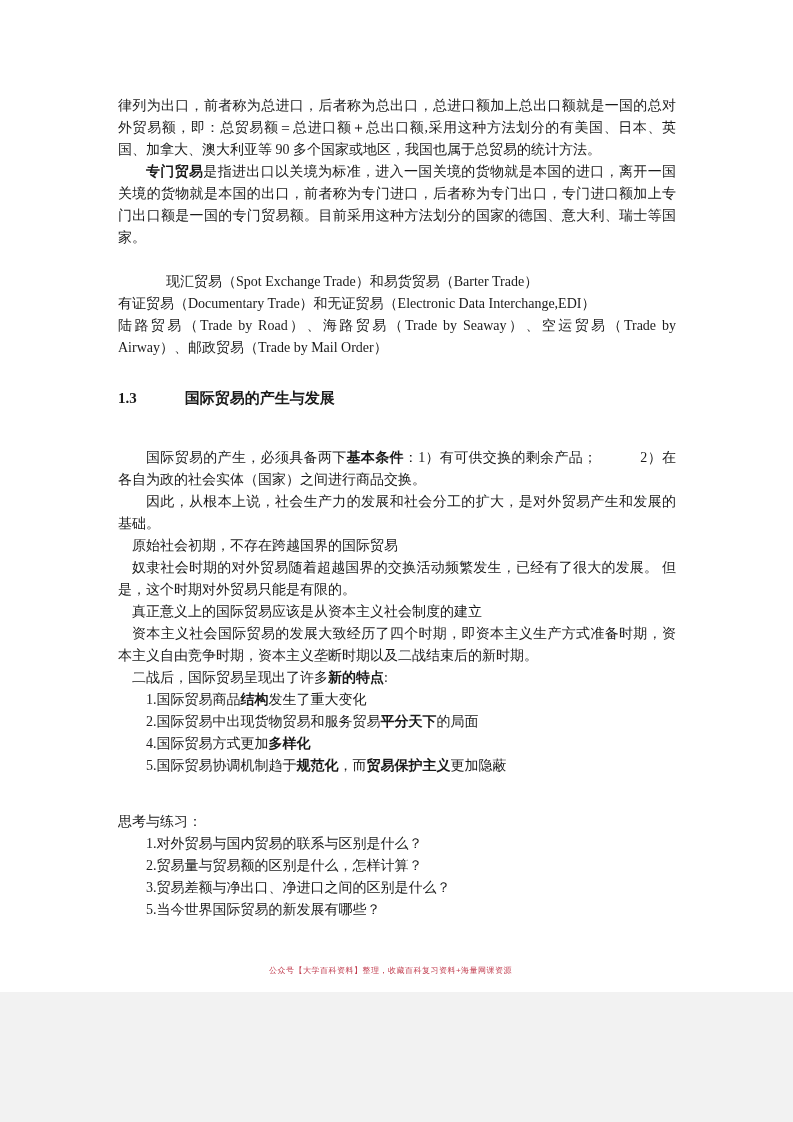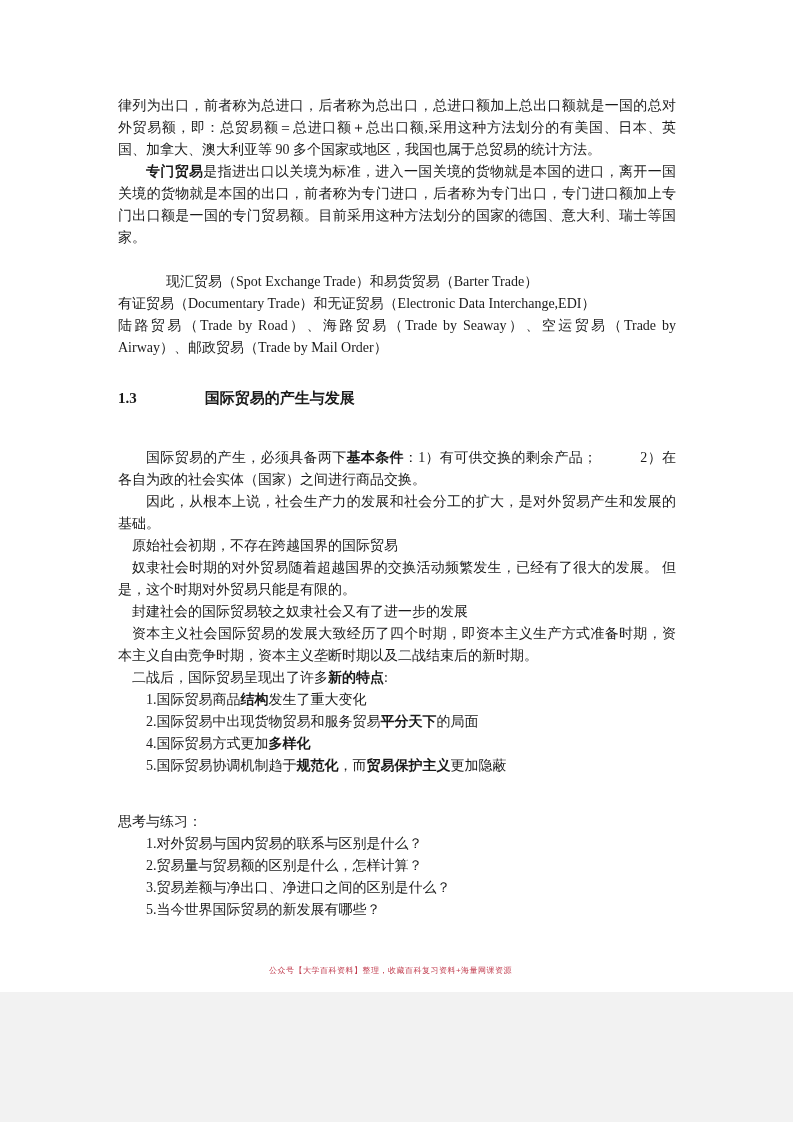--- a/index.html
+++ b/index.html
@@ -26,21 +26,21 @@
   .block-indent2 { padding-left: 2em; }
   .gap-top { margin-top: 22px; margin-left: 48px; }
   .gap-top-lg { margin-top: 34px; }
 
   .section-heading {
     font-size: 15px;
     font-weight: bold;
     line-height: 22px;
     margin: 28px 0 38px 0;
   }
-  .section-title { margin-left: 68px; }
+  .section-title { margin-left: 48px; }
 
   .bold { font-weight: bold; }
 
   .footer {
     position: absolute;
     left: 0;
     right: 12px;
     bottom: 16px;
     text-align: center;
     font-size: 8px;
@@ -64,21 +64,21 @@
   <p class="para justify">陆路贸易（Trade by Road）、海路贸易（Trade by Seaway）、空运贸易（Trade by Airway）、邮政贸易（Trade by Mail Order）</p>
 
   <h2 class="section-heading">
     <span>1.3</span><span class="section-title">国际贸易的产生与发展</span>
   </h2>
 
   <p class="para justify indent2"><span>国际贸易的产生，必须具备两下</span><span class="bold">基本条件</span><span>：1）有可供交换的剩余产品；　　　2）在各自为政的社会实体（国家）之间进行商品交换。</span></p>
   <p class="para justify indent2">因此，从根本上说，社会生产力的发展和社会分工的扩大，是对外贸易产生和发展的基础。</p>
   <p class="para indent1">原始社会初期，不存在跨越国界的国际贸易</p>
   <p class="para justify indent1">奴隶社会时期的对外贸易随着超越国界的交换活动频繁发生，已经有了很大的发展。 但是，这个时期对外贸易只能是有限的。</p>
-  <p class="para indent1">封建社会的国际贸易较之奴隶社会又有了进一步的发展</p>
+  <p class="para indent1">真正意义上的国际贸易应该是从资本主义社会制度的建立</p>
   <p class="para justify indent1">资本主义社会国际贸易的发展大致经历了四个时期，即资本主义生产方式准备时期，资本主义自由竞争时期，资本主义垄断时期以及二战结束后的新时期。</p>
   <p class="para indent1"><span>二战后，国际贸易呈现出了许多</span><span class="bold">新的特点</span><span>:</span></p>
 
   <p class="para block-indent2"><span>1.国际贸易商品</span><span class="bold">结构</span><span>发生了重大变化</span></p>
   <p class="para block-indent2"><span>2.国际贸易中出现货物贸易和服务贸易</span><span class="bold">平分天下</span><span>的局面</span></p>
   <p class="para block-indent2"><span>4.国际贸易方式更加</span><span class="bold">多样化</span></p>
   <p class="para block-indent2"><span>5.国际贸易协调机制趋于</span><span class="bold">规范化</span><span>，而</span><span class="bold">贸易保护主义</span><span>更加隐蔽</span></p>
 
   <p class="para gap-top-lg">思考与练习：</p>
   <p class="para block-indent2">1.对外贸易与国内贸易的联系与区别是什么？</p>

